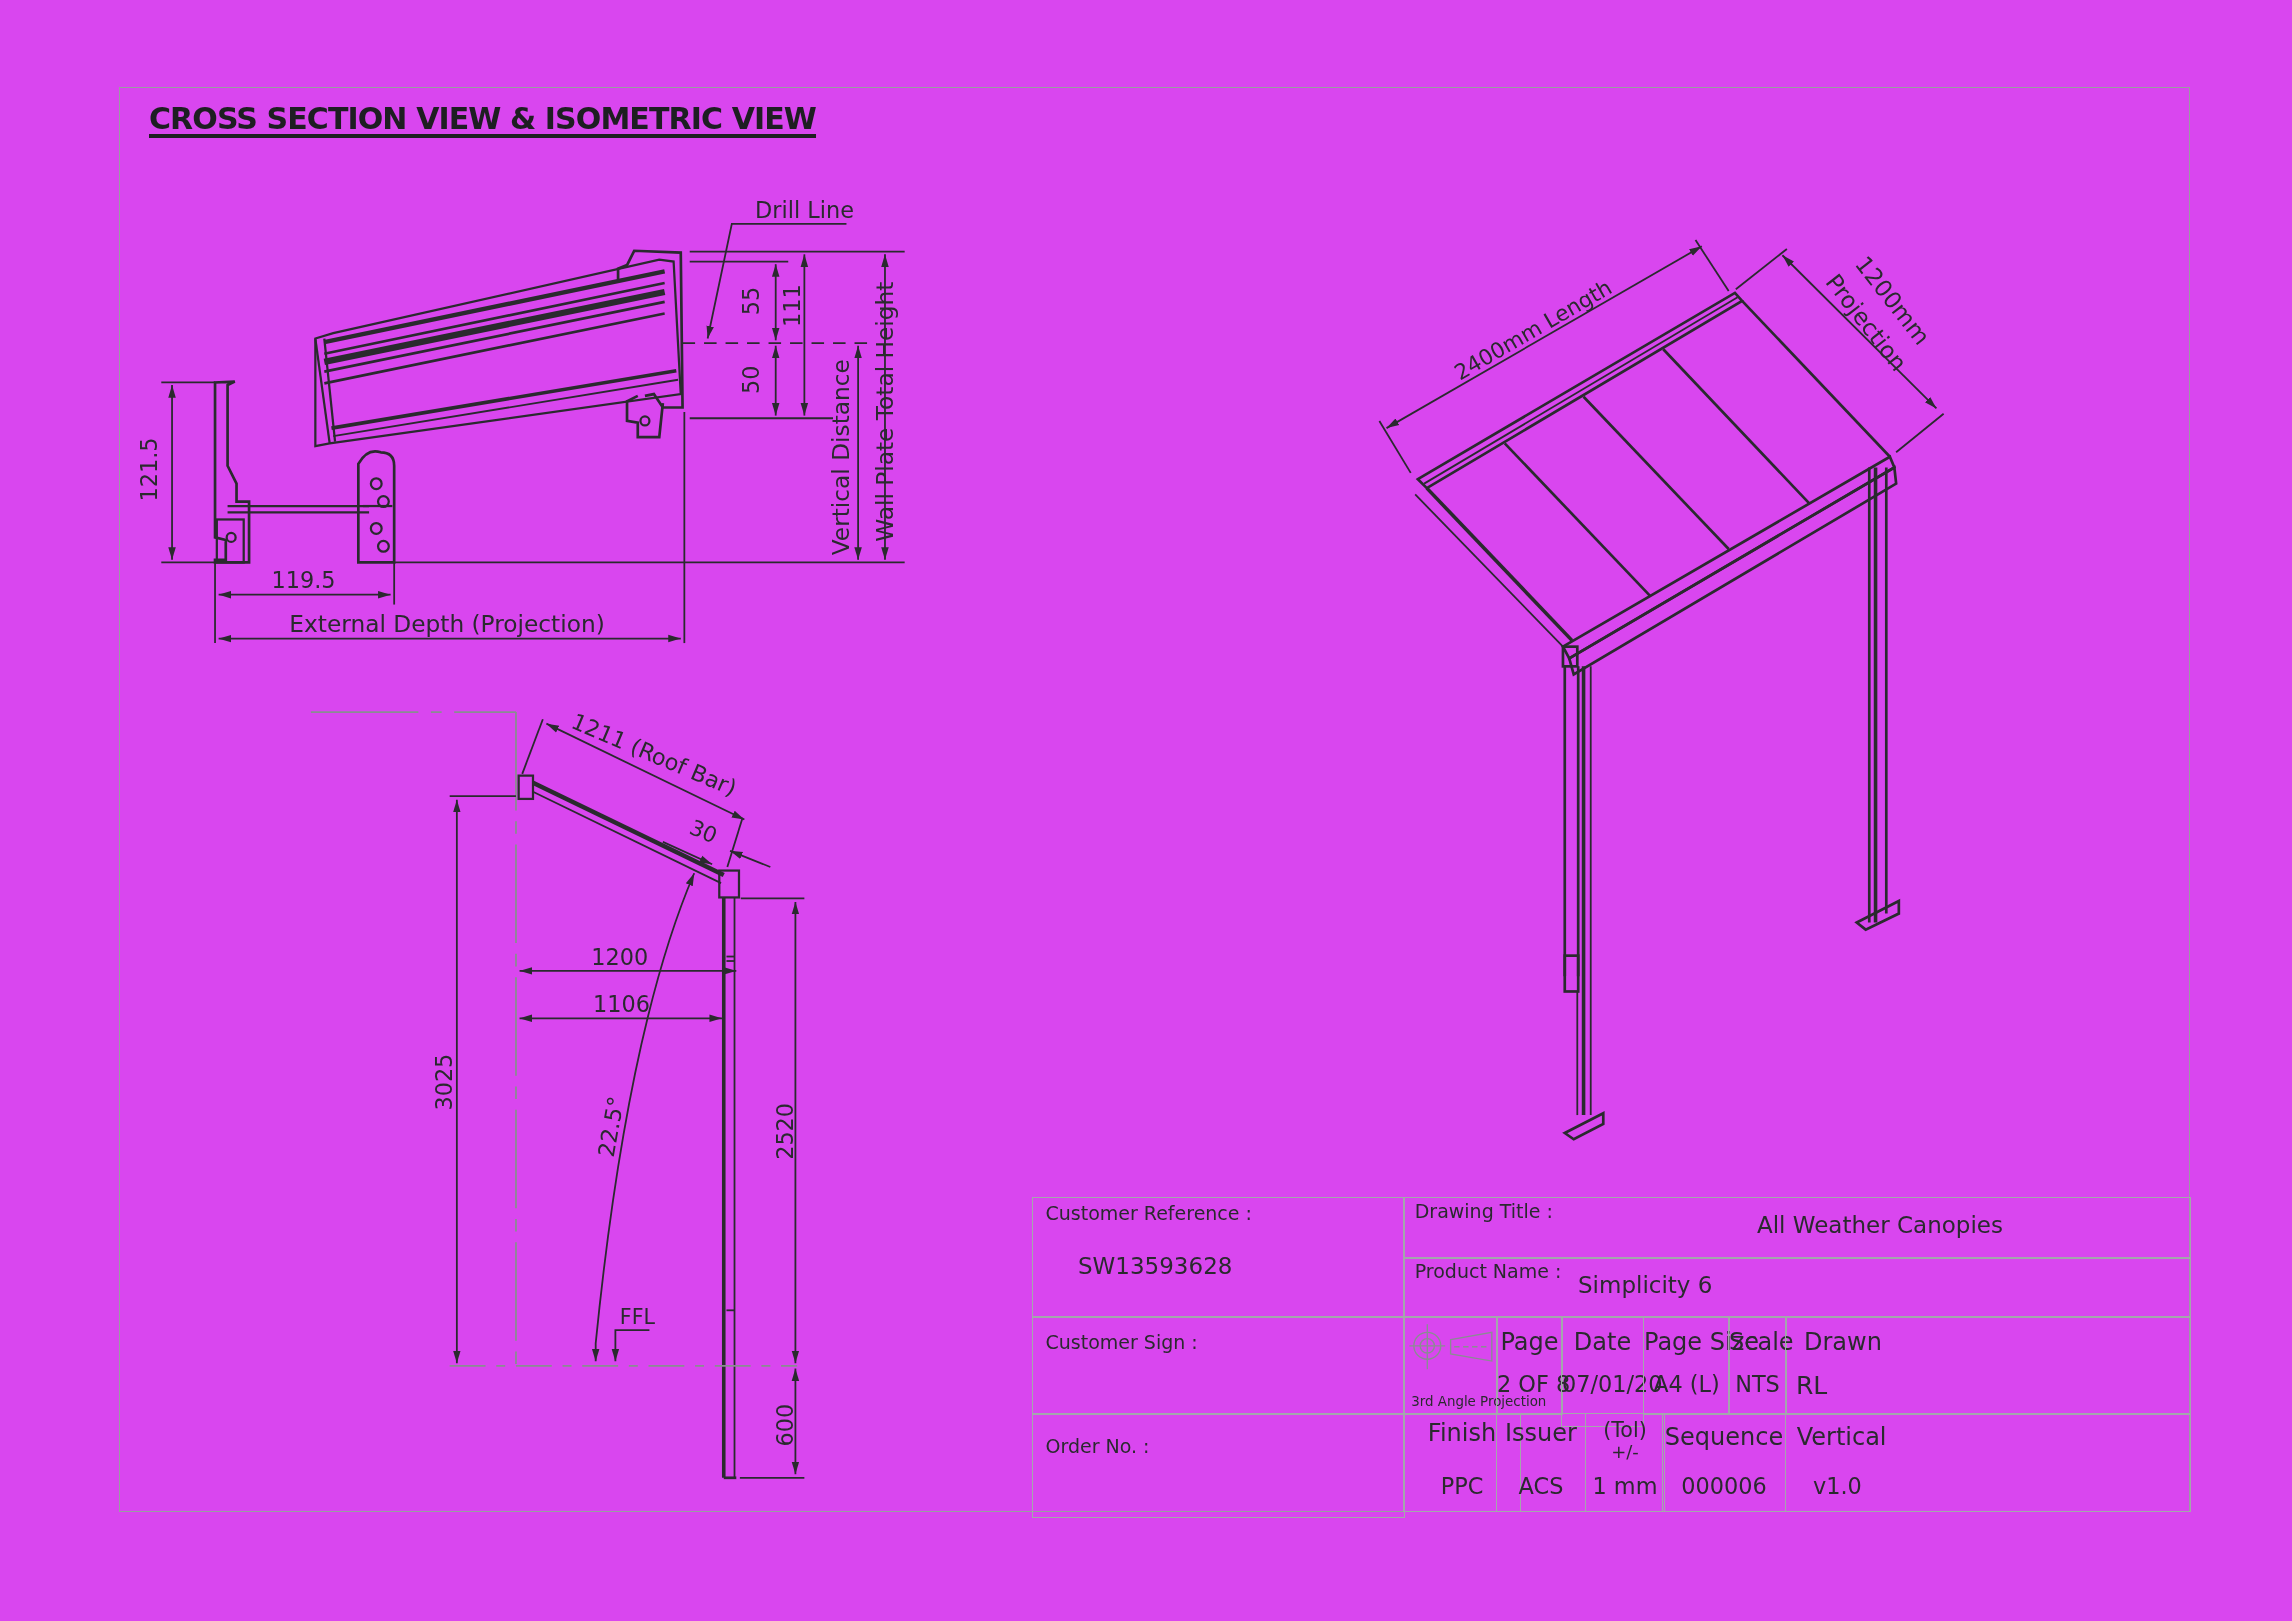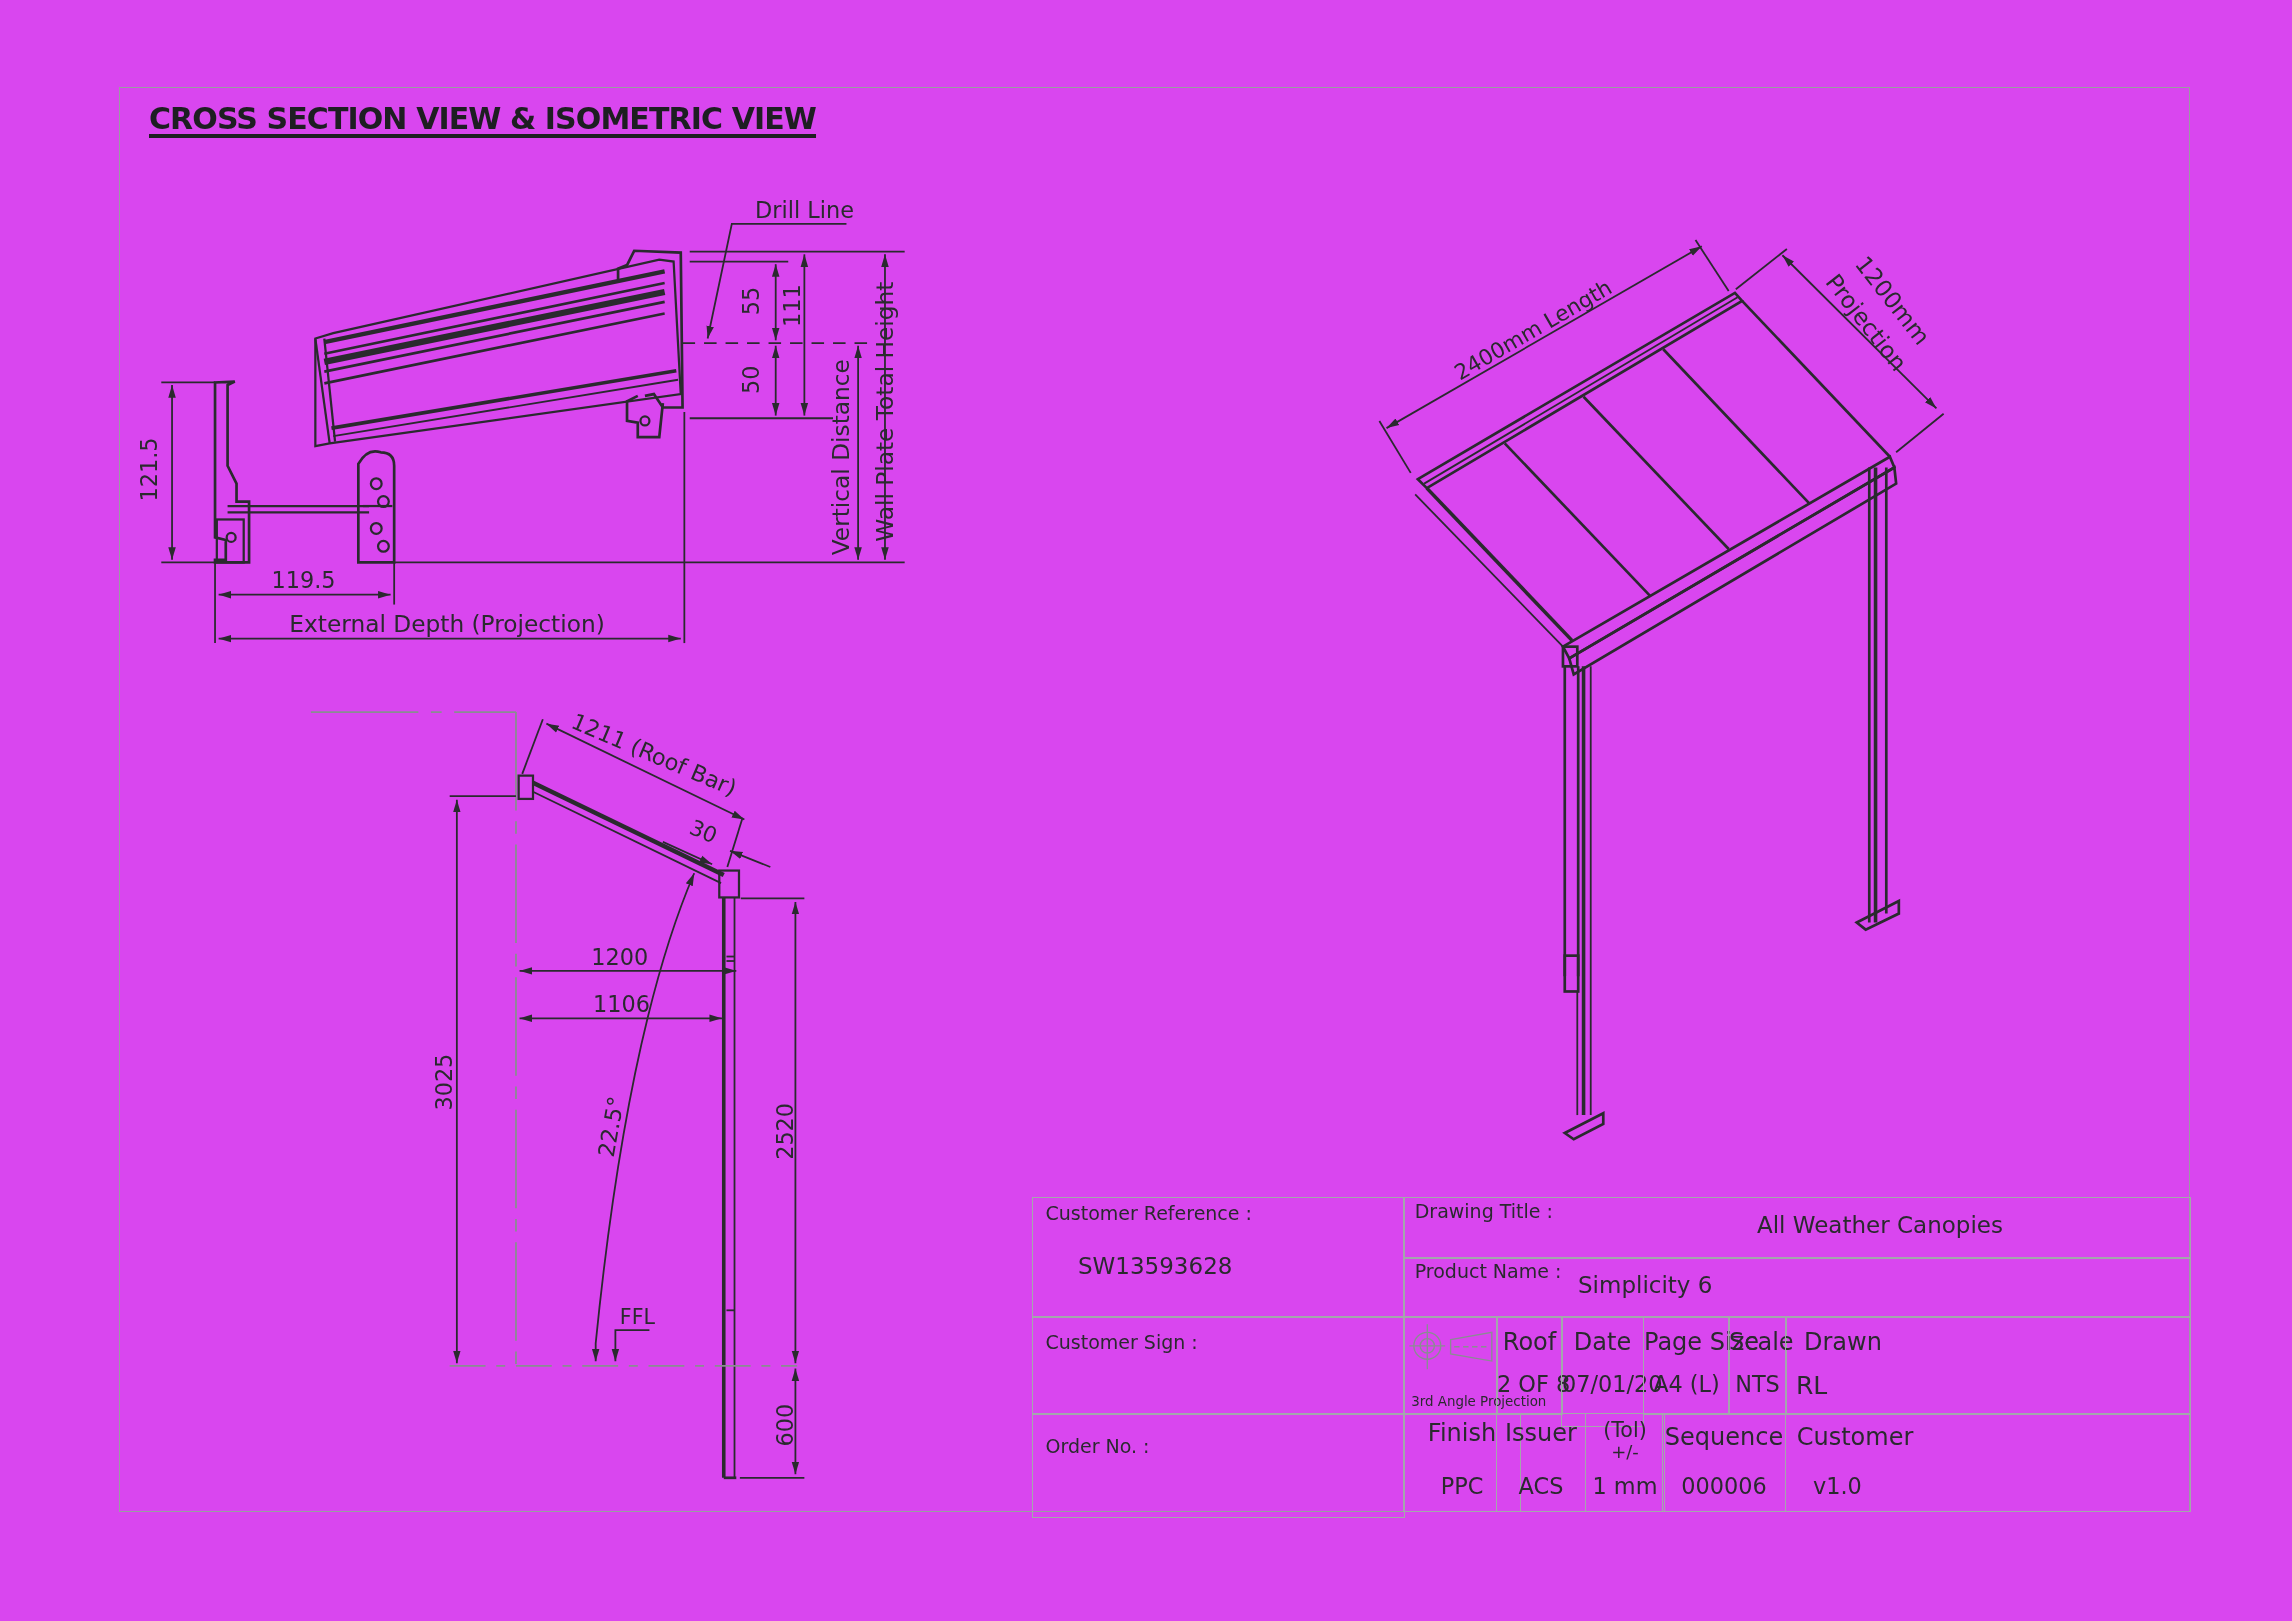--- a/index.html
+++ b/index.html
@@ -236,21 +236,21 @@
           <line x1="26" y1="8" x2="26" y2="58"></line>
           <line x1="6" y1="32" x2="46" y2="32"></line>
           <polygon points="52,25 98,17 98,49 52,41"></polygon>
           <line x1="56" y1="33" x2="96" y2="33" stroke-dasharray="6,4"></line>
         </g>
       </svg>
       <span class="proj-label">3rd Angle Projection</span>
     </div>
 
     <div class="cell" style="left:464px;top:119px;width:67px;height:99px;">
-      <span class="hdr" style="top:10.7px;">Roof</span>
+      <span class="hdr" style="top:10.7px;">Page</span>
       <span class="sub" style="top:54px;">2 OF 8</span>
     </div>
     <div class="cell" style="left:529px;top:119px;width:83px;height:111px;padding-left:9px;">
       <span class="hdr" style="top:10.7px;">Date</span>
       <span class="sub" style="top:54px;">07/01/20</span>
     </div>
     <div class="cell" style="left:611px;top:119px;width:87px;height:99px;">
       <span class="hdr" style="top:10.7px;">Page Size</span>
       <span class="sub" style="top:54px;">A4 (L)</span>
     </div>
@@ -274,18 +274,18 @@
     <div class="cell" style="left:553px;top:216px;width:80px;height:99px;">
       <span class="hdr" style="top:3.6px;font-size:20.6px;">(Tol)</span>
       <span class="hdr" style="top:27px;font-size:18px;">+/-</span>
       <span class="sub" style="top:59px;text-align:center;">1 mm</span>
     </div>
     <div class="cell" style="left:630px;top:216px;width:124px;height:99px;">
       <span class="hdr" style="top:9px;">Sequence</span>
       <span class="sub" style="top:59px;">000006</span>
     </div>
     <div class="cell" style="left:753px;top:216px;width:406px;height:99px;">
-      <span class="lbl-sm" style="left:10.7px;top:9px;font-size:24px;">Customer</span>
+      <span class="lbl-sm" style="left:10.7px;top:9px;font-size:24px;">Vertical</span>
       <span class="lbl-sm" style="left:27px;top:59px;font-size:22.4px;">v1.0</span>
     </div>
   </div>
 </div>
 
 
 </body></html>

